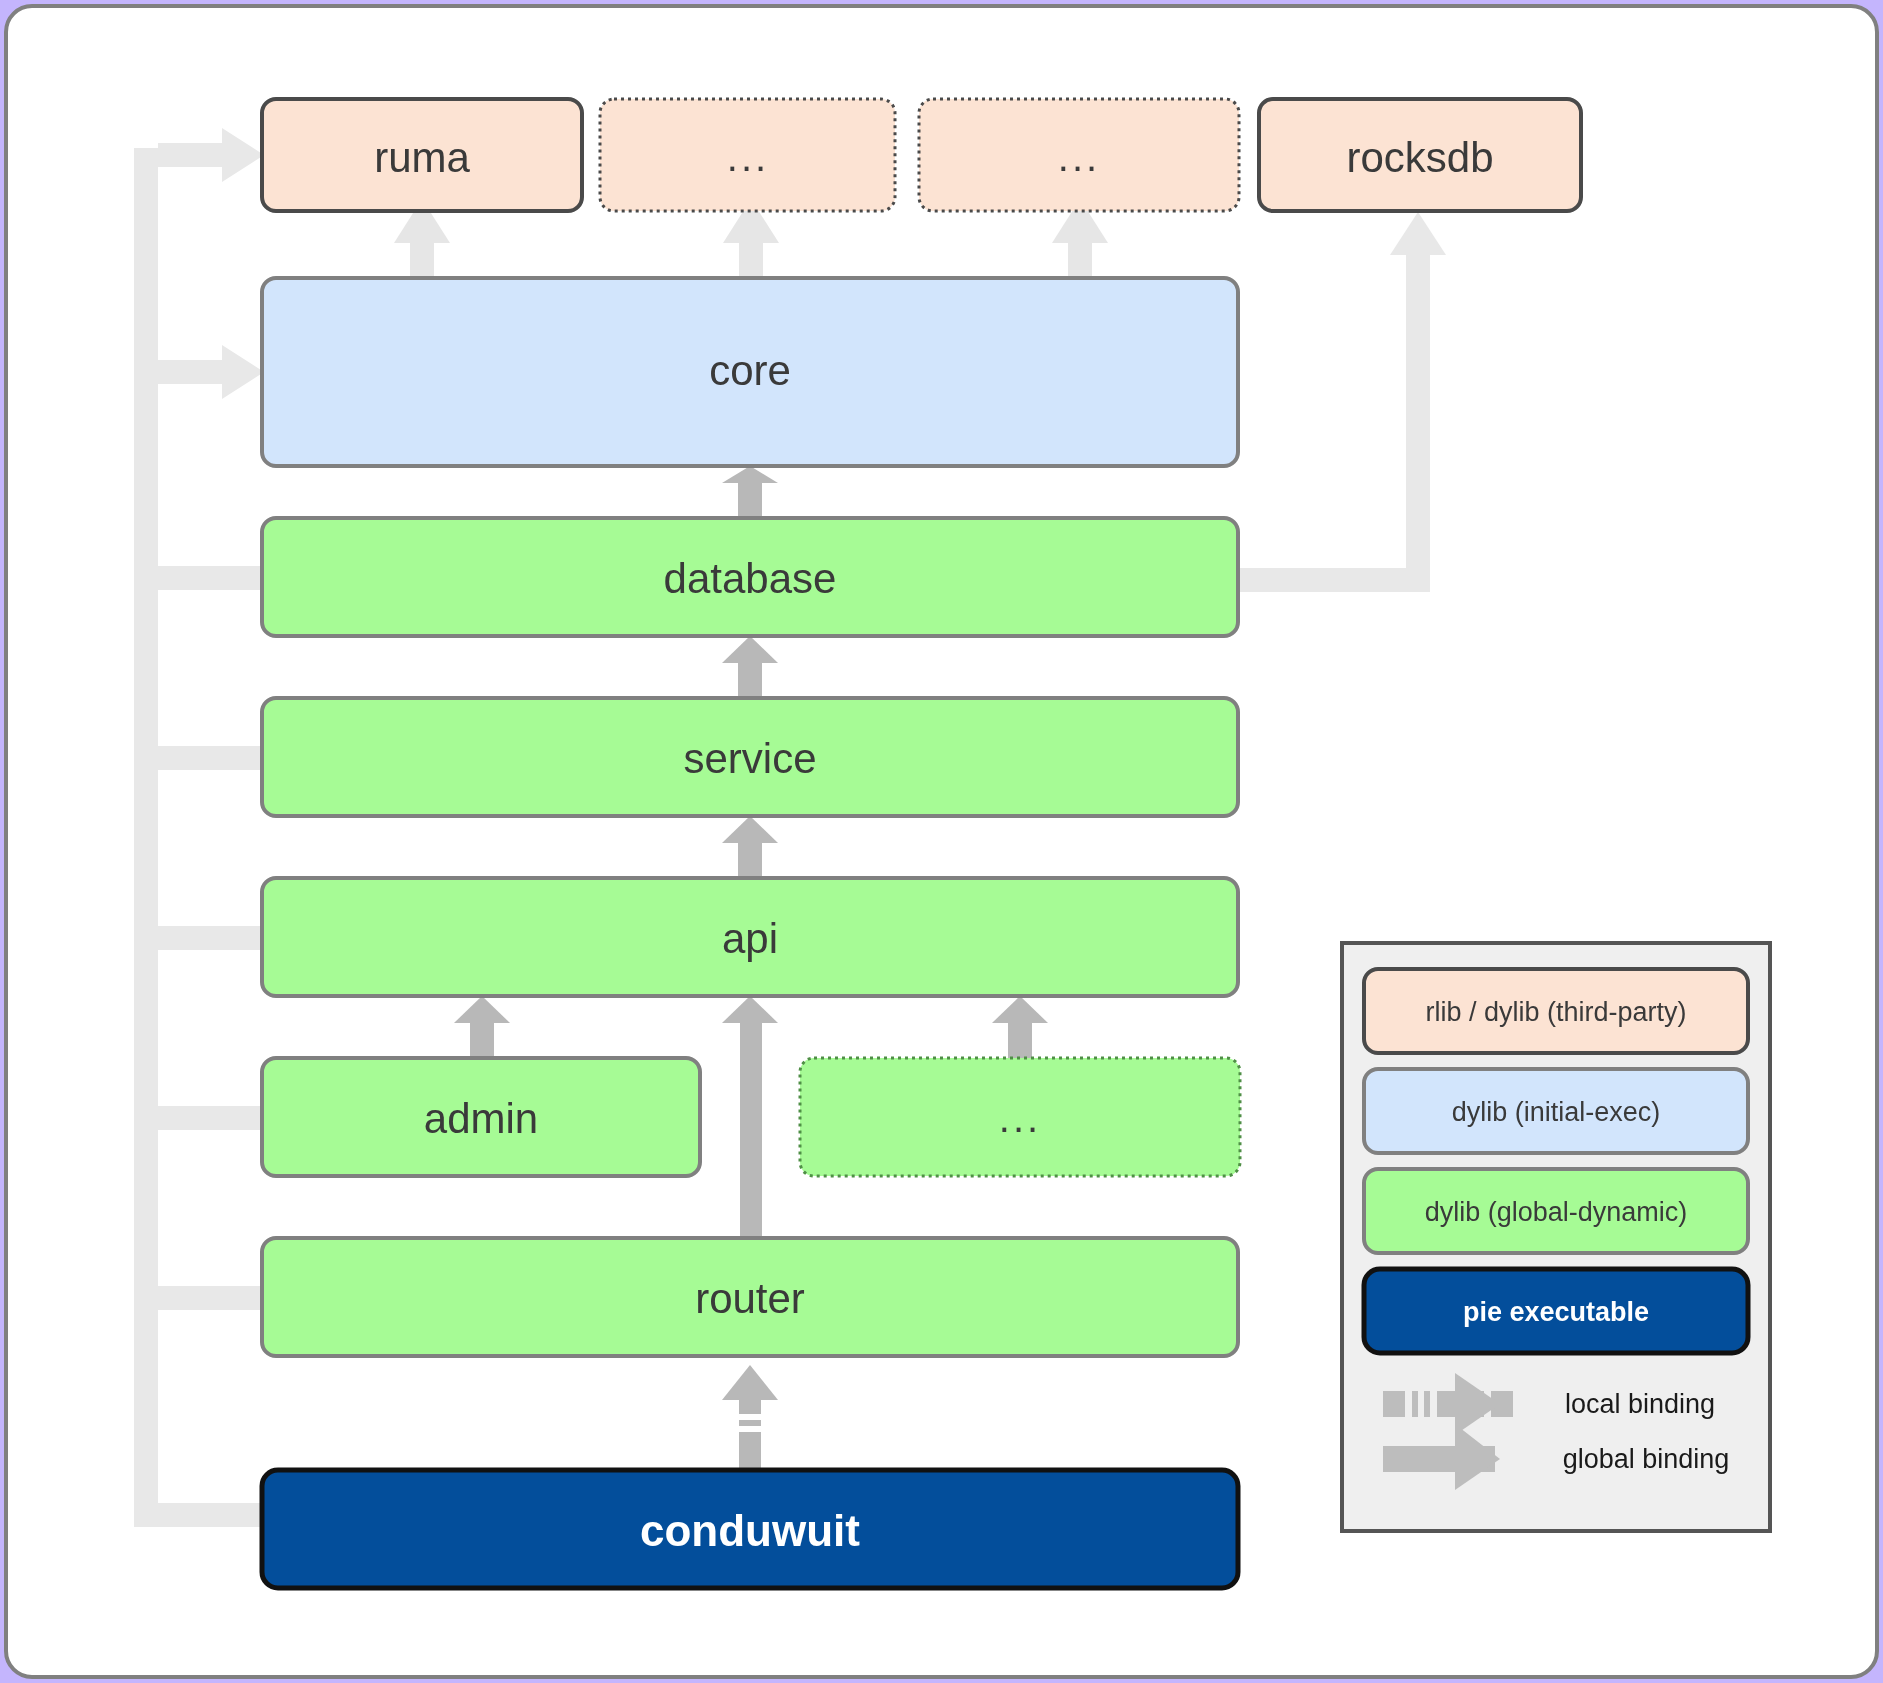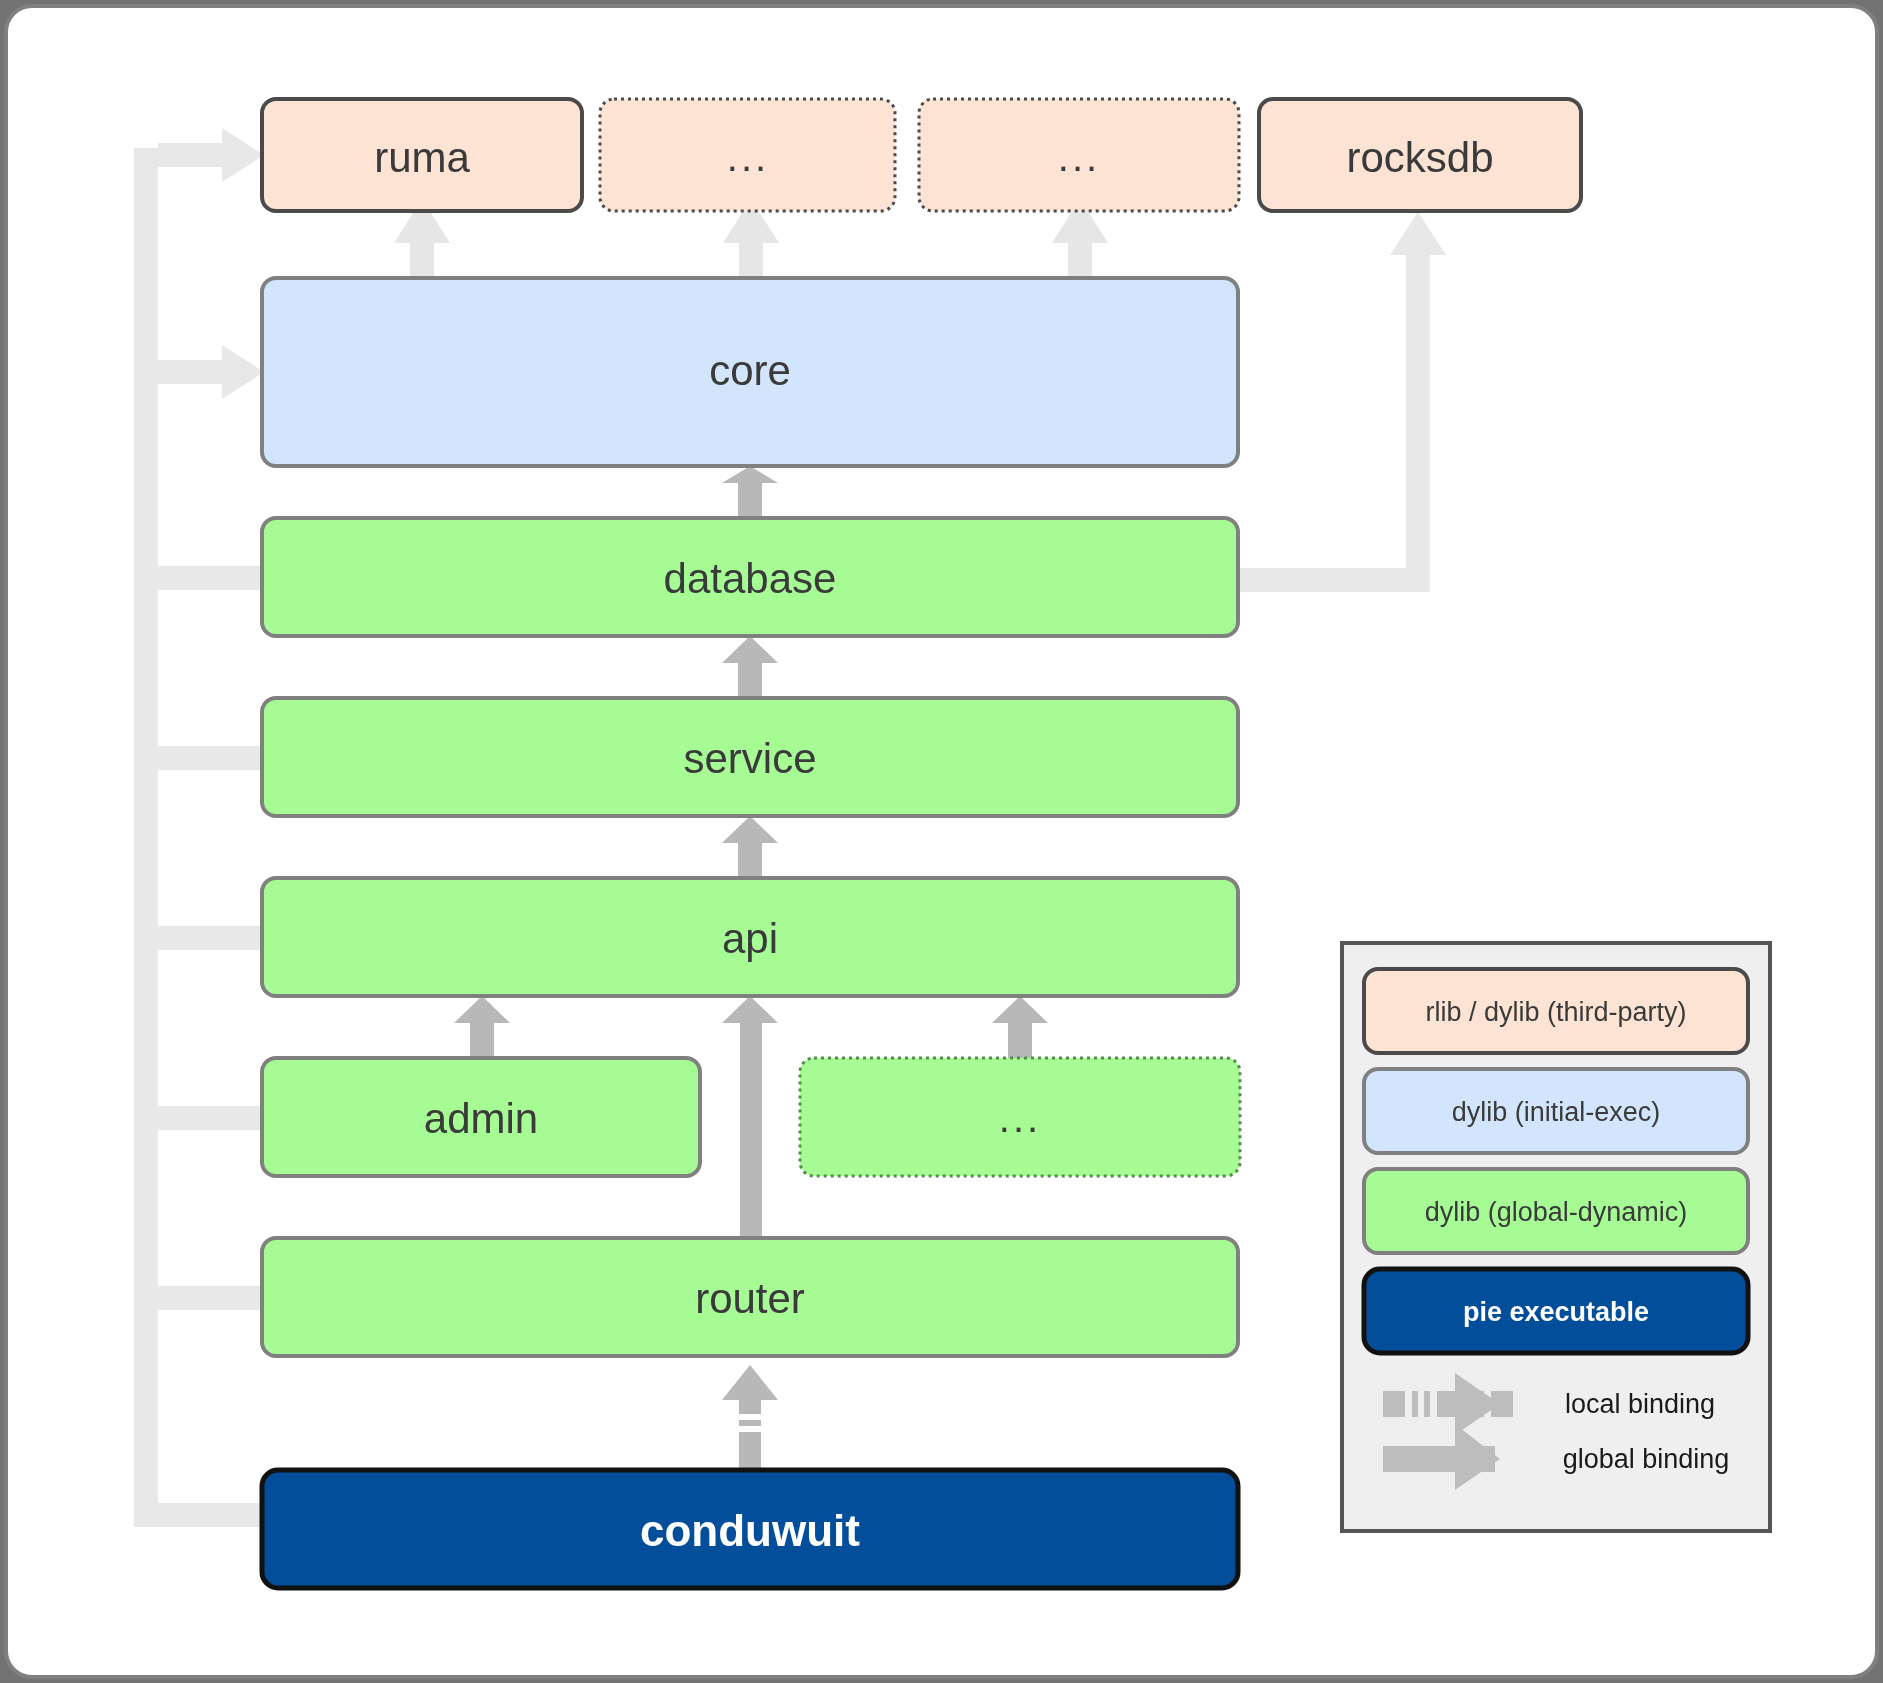--- a/index.html
+++ b/index.html
@@ -5,21 +5,21 @@
   html, body {
     margin: 0;
     padding: 0;
     background: #ffffff;
     font-family: "Liberation Sans", sans-serif;
   }
   #canvas {
     position: relative;
     width: 1883px;
     height: 1683px;
-    background: #737373;
+    background: #c4b5fd;
     overflow: hidden;
   }
   #diagram-svg {
     position: absolute;
     top: 0;
     left: 0;
     width: 1883px;
     height: 1683px;
   }
   .node-label {

